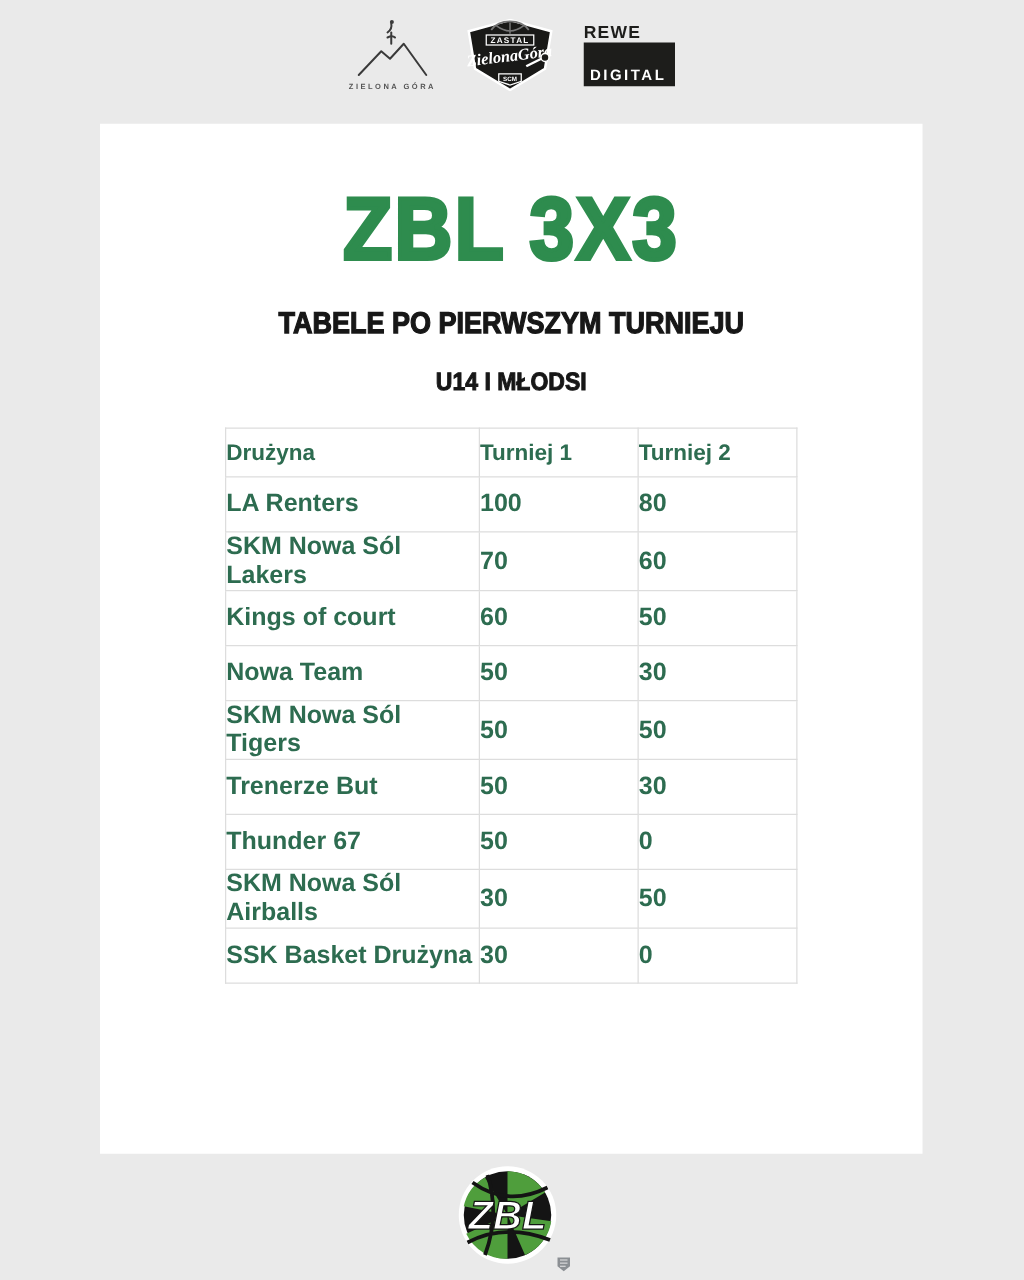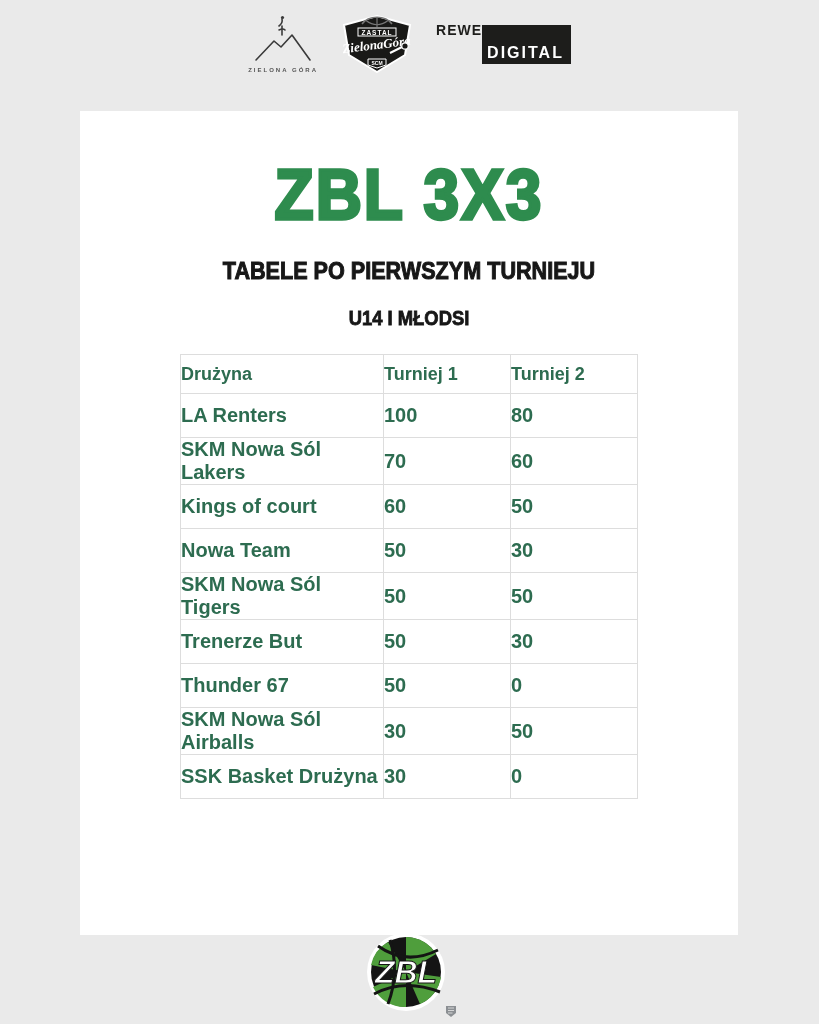--- a/index.html
+++ b/index.html
@@ -10,26 +10,26 @@
   *{margin:0;padding:0;box-sizing:border-box;}
   html,body{width:819px;height:1024px;}
   body{background:var(--page_bg);font-family:"Liberation Sans",sans-serif;overflow:hidden;}
   .page{position:relative;width:819px;height:1024px;}
 
   
   .logos-row{position:absolute;top:14px;left:0;width:100%;display:flex;justify-content:center;align-items:center;gap:20px;}
   .logo-city{display:flex;flex-direction:column;align-items:center;width:70px;}
   .city-caption{font-size:6px;font-weight:700;letter-spacing:2px;color:#555;margin-top:1px;white-space:nowrap;}
   .logo-club{width:78px;height:58px;}
-  .logo-rewe{display:flex;flex-direction:row;align-items:flex-start;}
+  .logo-rewe{display:flex;flex-direction:column;align-items:flex-start;}
   .rewe-top{font-size:14px;font-weight:700;color:#1d1d1b;letter-spacing:1px;line-height:1;}
-  .rewe-bottom{margin-top:2px;background:#1d1d1b;color:#fff;font-size:16px;font-weight:700;letter-spacing:2px;padding:20px 7px 3px 5px;line-height:1;}
+  .rewe-bottom{margin-top:2px;background:#1d1d1b;color:#fff;font-size:12px;font-weight:700;letter-spacing:2px;padding:20px 7px 3px 5px;line-height:1;}
 
   
-  .card{position:absolute;left:80px;top:99px;width:658px;height:824px;background:var(--card_bg);text-align:center;margin-top:12px;}
+  .card{position:absolute;left:80px;top:99px;width:658px;height:824px;background:var(--card_bg);text-align:center;}
   .title{margin-top:52px;font-size:64px;font-weight:700;letter-spacing:2px;line-height:1;
          color:var(--title_green);-webkit-text-stroke:3px var(--title_green);transform:scaleY(1.1);}
   .subtitle{margin-top:30px;font-size:24px;font-weight:700;color:var(--ink_black);
             -webkit-text-stroke:1px var(--ink_black);transform:scaleX(.9);letter-spacing:0px;}
   .category{margin-top:22px;font-size:20px;font-weight:700;color:var(--ink_black);
             -webkit-text-stroke:.8px var(--ink_black);transform:scaleX(.92);}
 
   
   table.standings{margin:24px auto 0;border-collapse:collapse;table-layout:fixed;}
   table.standings col.c-team{width:203px;}

